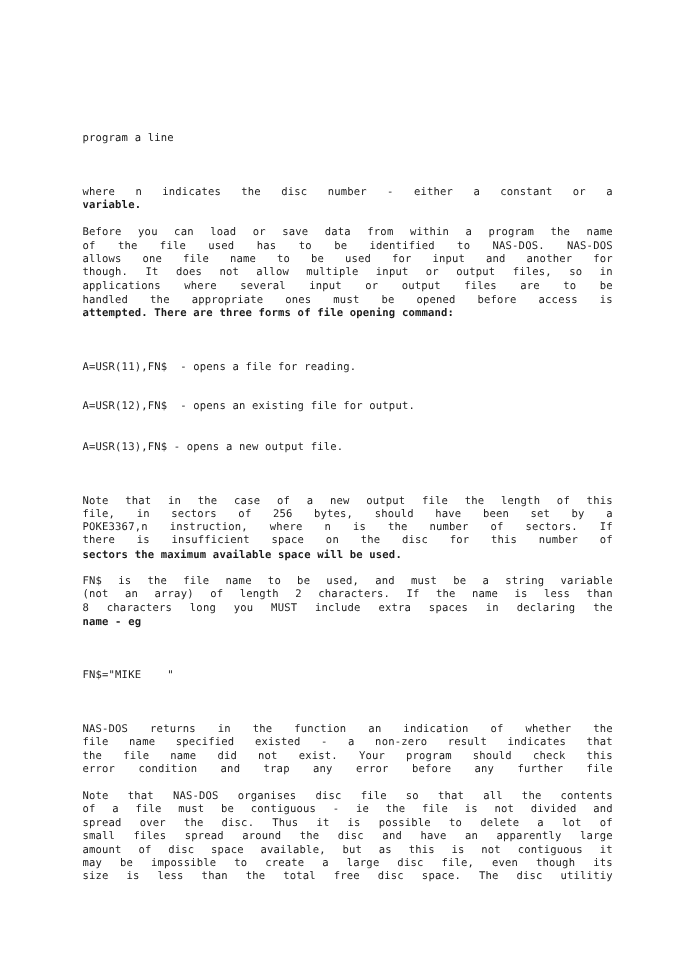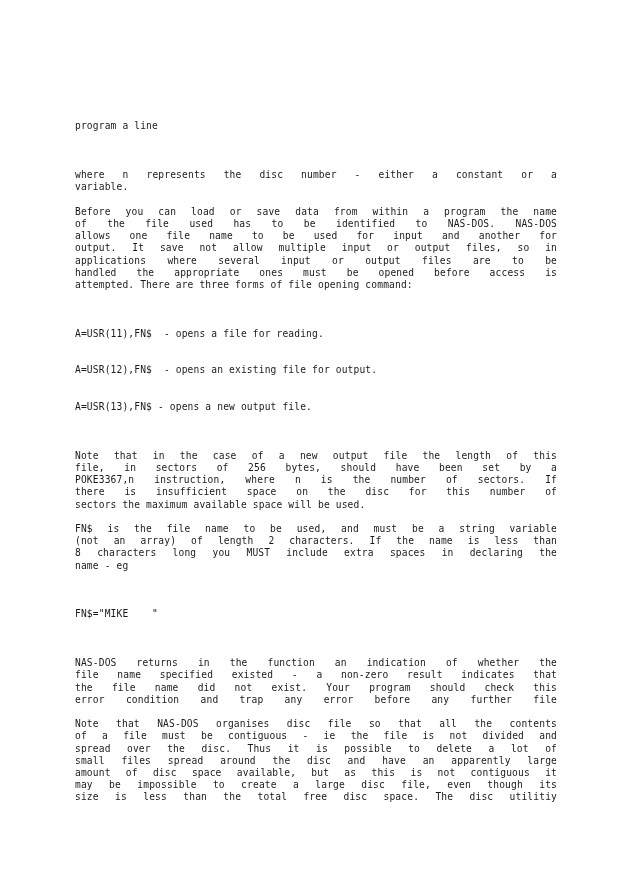--- a/index.html
+++ b/index.html
@@ -10,44 +10,44 @@
     top: 96px;
     width: 482px;
     font-family: "DejaVu Sans Mono", "Liberation Mono", monospace;
     font-size: 9.6px;
     line-height: 12.2px;
     color: #1a1a1a;
     letter-spacing: 0.15px;
   }
   .para { margin: 0 0 12.2px 0; text-align: justify; text-align-last: left; }
   .line { display: block; text-align: justify; text-align-last: justify; white-space: normal; }
-  .line.last { text-align-last: left; }
+  .line.last { text-align-last: left; font-weight: bold; }
   .code { margin: 0 0 12.2px 0; white-space: pre; }
   .code .line { text-align: right; text-align-last: left; white-space: pre; }
 </style>
 </head>
 <body>
 
 <div class="page">
 
   <div class="code">
     <span class="line">program a line</span>
   </div>
 
 
   <div class="para">
-    <span class="line">where  n  represents  the  disc  number - either a constant or a</span>
+    <span class="line">where  n  indicates  the  disc  number - either a constant or a</span>
     <span class="line last">variable.</span>
   </div>
 
   <div class="para">
     <span class="line">Before  you can load or save data from within a program the name</span>
     <span class="line">of the file used has  to  be  identified  to  NAS-DOS.  NAS-DOS</span>
     <span class="line">allows  one  file  name  to  be  used  for input and another for</span>
-    <span class="line">output.  It save not allow multiple input or output files, so in</span>
+    <span class="line">though.  It does not allow multiple input or output files, so in</span>
     <span class="line">applications  where  several  input  or  output  files are to be</span>
     <span class="line">handled the appropriate ones must be  opened  before  access  is</span>
     <span class="line last">attempted.  There are three forms of file opening command:</span>
   </div>
 
   <div class="code">
     <span class="line">A=USR(11),FN$  - opens a file for reading.</span>
     <span class="line">A=USR(12),FN$  - opens an existing file for output.</span>
     <span class="line">A=USR(13),FN$ - opens a new output file.</span>
   </div>

